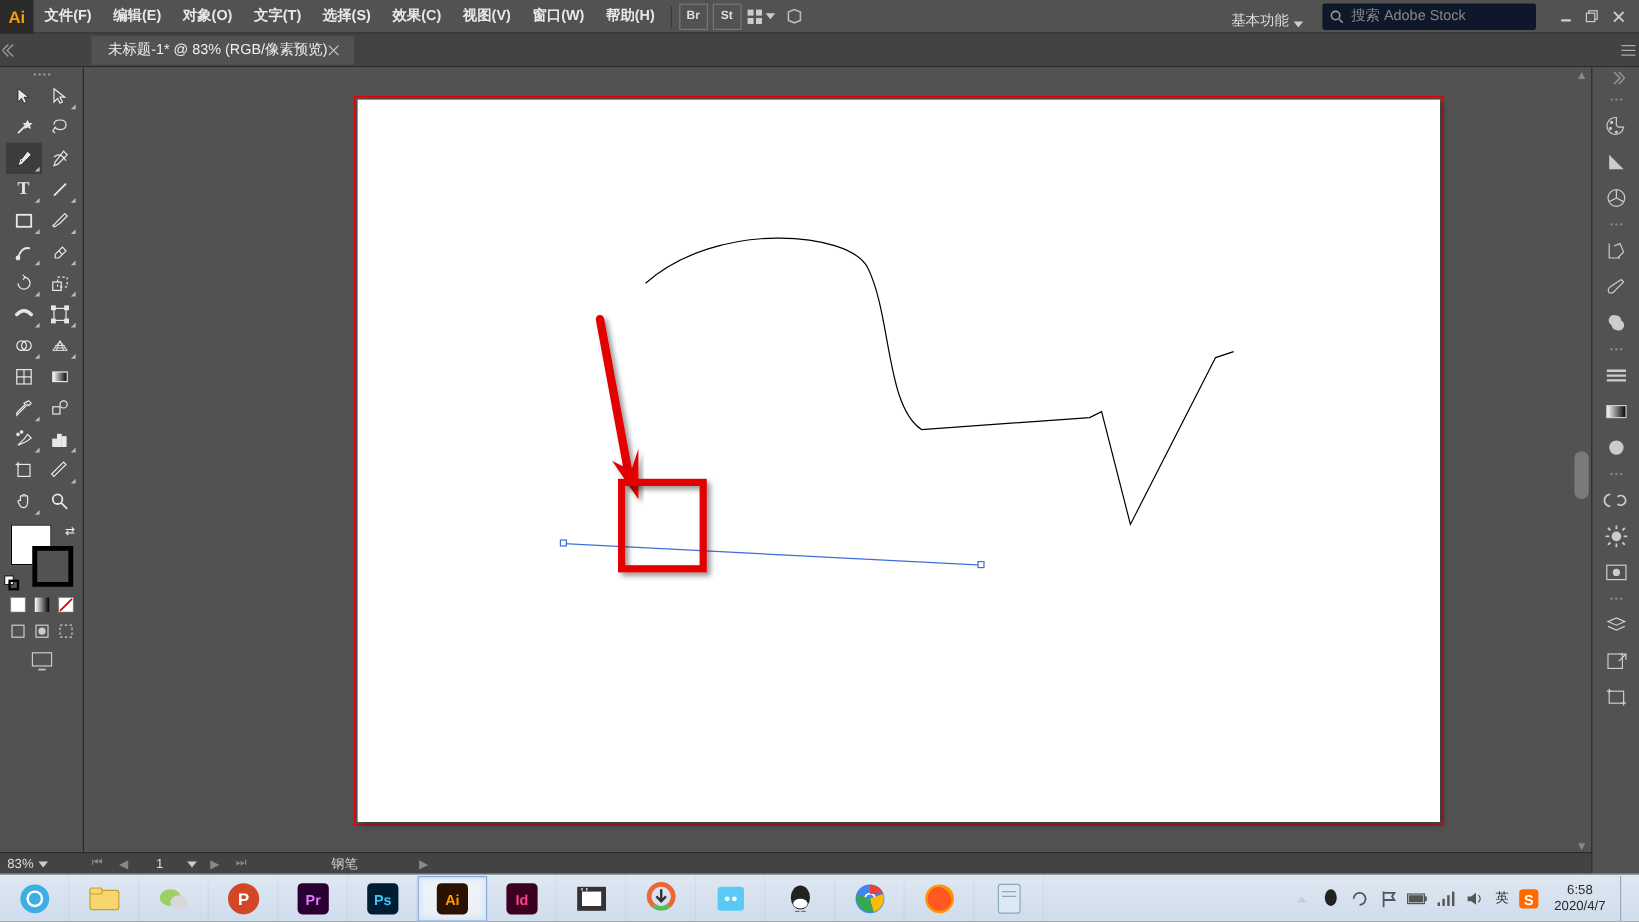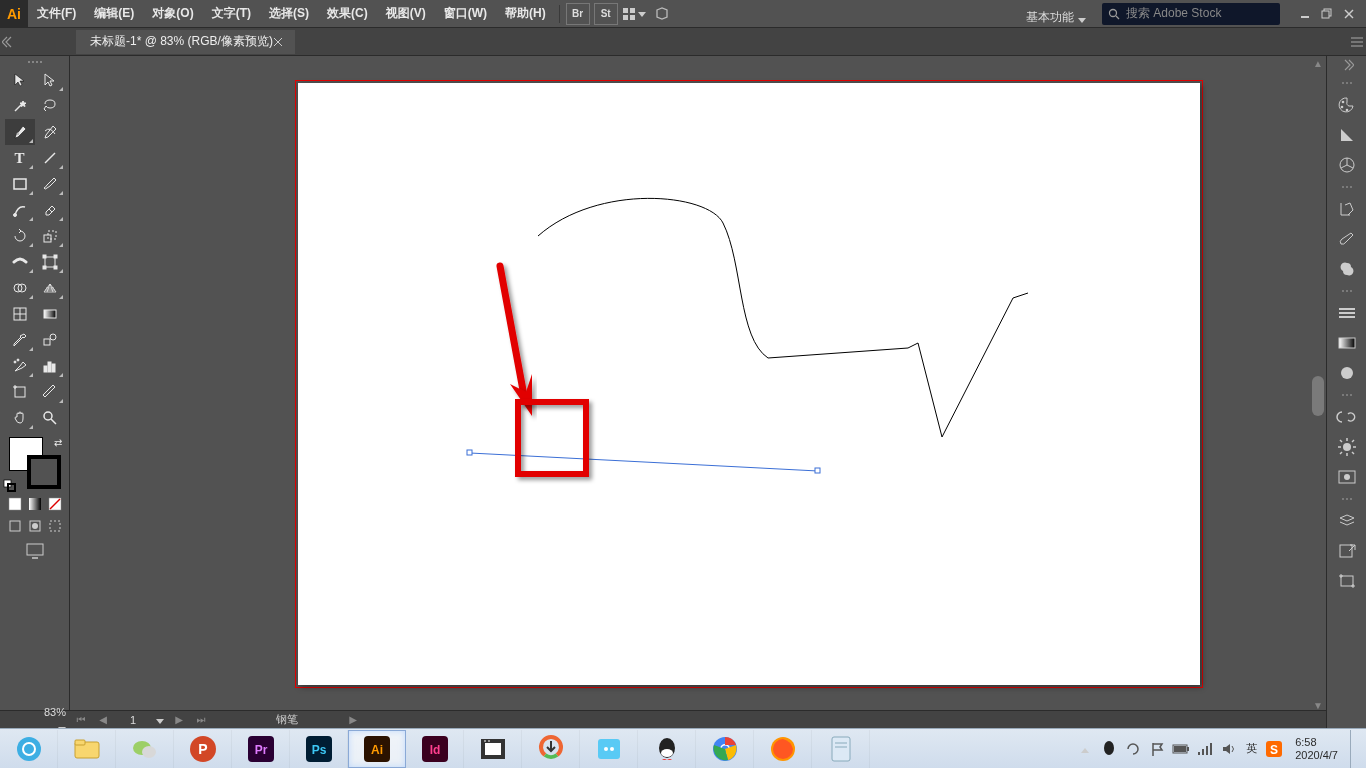--- a/index.html
+++ b/index.html
@@ -60,31 +60,31 @@
 .scroll-btn { position:absolute; width:14px; height:14px; display:flex; align-items:center; justify-content:center; color:#888; cursor:pointer; font-size:10px; }
 .artboard-outer { position: absolute; left: 225px; top: 24px; width: 908px; height: 608px; border: 1px solid #e60000; }
 .artboard { position: absolute; left: 228px; top: 27px; width: 902px; height: 602px; background: #fff; box-shadow: 2px 2px 6px rgba(0,0,0,0.4); }
 .artboard svg { position:absolute; left:0; top:0; width:100%; height:100%; }
 
 
 .anno { position:absolute; pointer-events:none; }
 
 
 .status-bar { position: absolute; height: 18px; left: 0; right: 40px; bottom: 40px; display:flex; align-items:center; color:#ddd; font-size:11px; padding-left: 6px; gap: 8px; background: #434343; border-top:1px solid #2b2b2b; }
-.zoom-dd { display:flex; align-items:flex-end; gap:4px; width: 60px; cursor:pointer;flex-direction:column; }
+.zoom-dd { display:flex; align-items:flex-end; gap:4px; width: 60px; cursor:pointer; }
 .nav-btn { width:14px; height:14px; display:flex; align-items:center; justify-content:center; color:#888; cursor:pointer; font-size:10px; }
 .status-text { margin-left: 60px; color:#ccc; }
 
 
 .taskbar { position: absolute; left: 0; right: 0; bottom: 0; height: 40px; background: linear-gradient(#dfe8f2,#cfdcec); display:flex; align-items:center; border-top:1px solid #9ab; }
 .task-icon { width: 58px; height: 38px; display:flex; align-items:center; justify-content:center; cursor:pointer; border-right: 1px solid rgba(0,0,0,0.04); position:relative; }
 .task-icon.active { background: rgba(255,255,255,0.55); border: 1px solid #8aa9d6; box-shadow: inset 0 0 6px rgba(160,200,255,.6); }
 .task-tray { margin-left: auto; display:flex; align-items:center; gap: 6px; padding-right: 6px; color:#2b2b2b; font-size:11px; }
 .tray-icon { width: 18px; height: 18px; display:flex; align-items:center; justify-content:center; }
-.clock-block { text-align:left; line-height:1.1; padding: 0 6px; }
+.clock-block { text-align:center; line-height:1.1; padding: 0 6px; }
 .show-desktop { width: 10px; height: 38px; border-left:1px solid #9ab; }
 
 .chev::after { content:''; display:inline-block; width:0; height:0; border-left:4px solid transparent; border-right:4px solid transparent; }
 .chev-down::after { border-top: 5px solid #ccc; }
 .chev-up::after { border-bottom: 5px solid #ccc; }
 </style>
 </head>
 <body>
 
 <div class="menu-bar">

